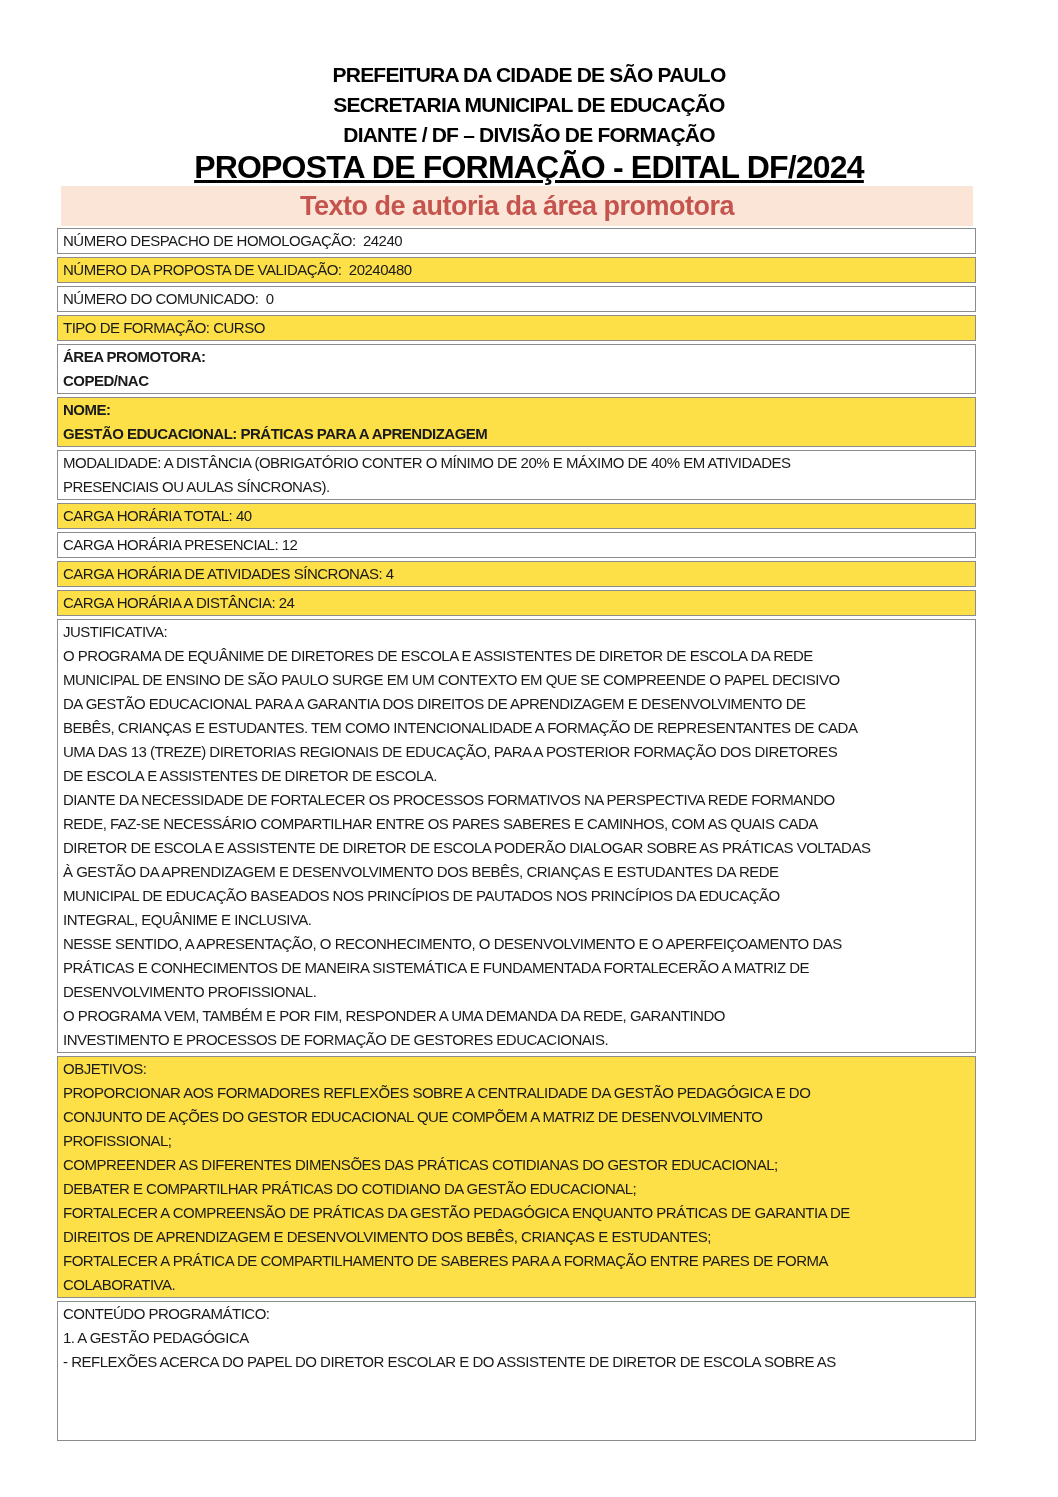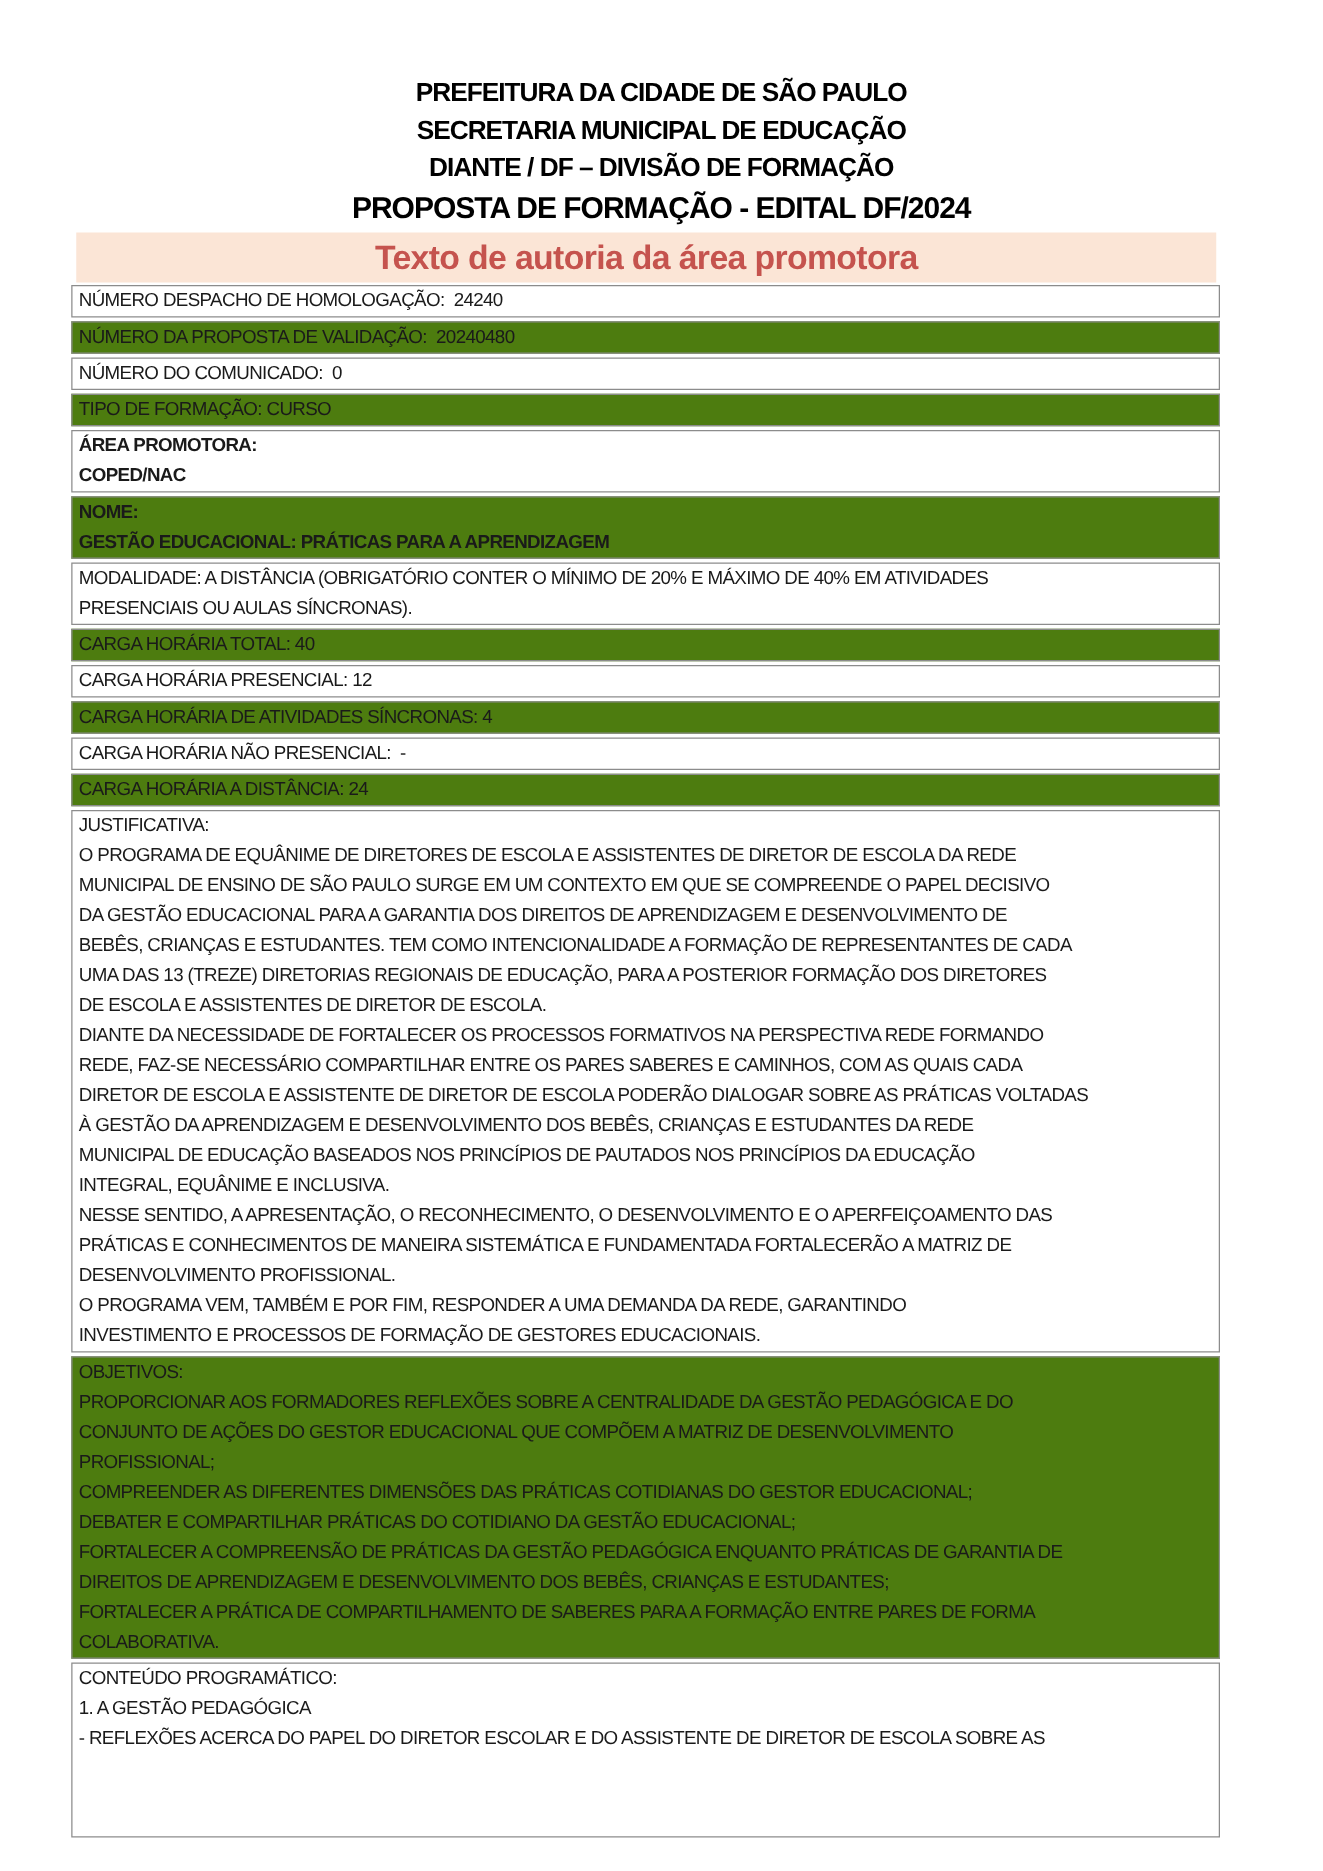--- a/index.html
+++ b/index.html
@@ -13,21 +13,21 @@
     overflow: hidden;
     position: relative;
     font-family: "Liberation Sans", sans-serif;
     color: #1a1a1a;
   }
   .page { position: absolute; inset: 0; background: #ffffff; }
 
   
   .header { padding-top: 60px; text-align: center; font-weight: bold; color: #000; }
   .h-line { font-size: 21px; line-height: 30px; letter-spacing: -0.8px; }
-  .h-line.big { font-size: 24px; line-height: 34px; letter-spacing: -0.8px; }
+  .h-line.big { font-size: 32px; line-height: 34px; letter-spacing: -0.8px; text-decoration: underline; }
 
   
   .banner {
     margin: 2px 0 0 61px;
     width: 912px;
     height: 40px;
     background: #fbe5d6;
     text-align: center;
   }
   .banner span {
@@ -41,21 +41,21 @@
   
   .table { margin: 2px 0 0 57px; width: 919px; }
   .row {
     box-sizing: border-box;
     width: 919px;
     border: 1px solid #8c8c8c;
     margin-bottom: 3px;
     padding: 0 5px;
     background: #ffffff;
   }
-  .row.peach { background: #4d7c0f; }
+  .row.peach { background: #fde047; }
   .row.bold .tline { font-weight: bold; }
   .row.last { min-height: 140px; margin-bottom: 0; }
   .tline {
     font-size: 15px;
     line-height: 24px;
     letter-spacing: -0.5px;
     white-space: pre-wrap;
     color: #1a1a1a;
   }
 </style>
@@ -113,23 +113,20 @@
     </div>
 
     <div class="row">
       <div class="tline">CARGA HORÁRIA PRESENCIAL: 12</div>
     </div>
 
     <div class="row peach">
       <div class="tline">CARGA HORÁRIA DE ATIVIDADES SÍNCRONAS: 4</div>
     </div>
 
-    <div class="row">
-      <div class="tline">CARGA HORÁRIA NÃO PRESENCIAL:  -</div>
-    </div>
 
     <div class="row peach">
       <div class="tline">CARGA HORÁRIA A DISTÂNCIA: 24</div>
     </div>
 
     <div class="row">
         <div class="tline">JUSTIFICATIVA:</div>
         <div class="tline">O PROGRAMA DE EQUÂNIME DE DIRETORES DE ESCOLA E ASSISTENTES DE DIRETOR DE ESCOLA DA REDE</div>
         <div class="tline">MUNICIPAL DE ENSINO DE SÃO PAULO SURGE EM UM CONTEXTO EM QUE SE COMPREENDE O PAPEL DECISIVO</div>
         <div class="tline">DA GESTÃO EDUCACIONAL PARA A GARANTIA DOS DIREITOS DE APRENDIZAGEM E DESENVOLVIMENTO DE</div>

